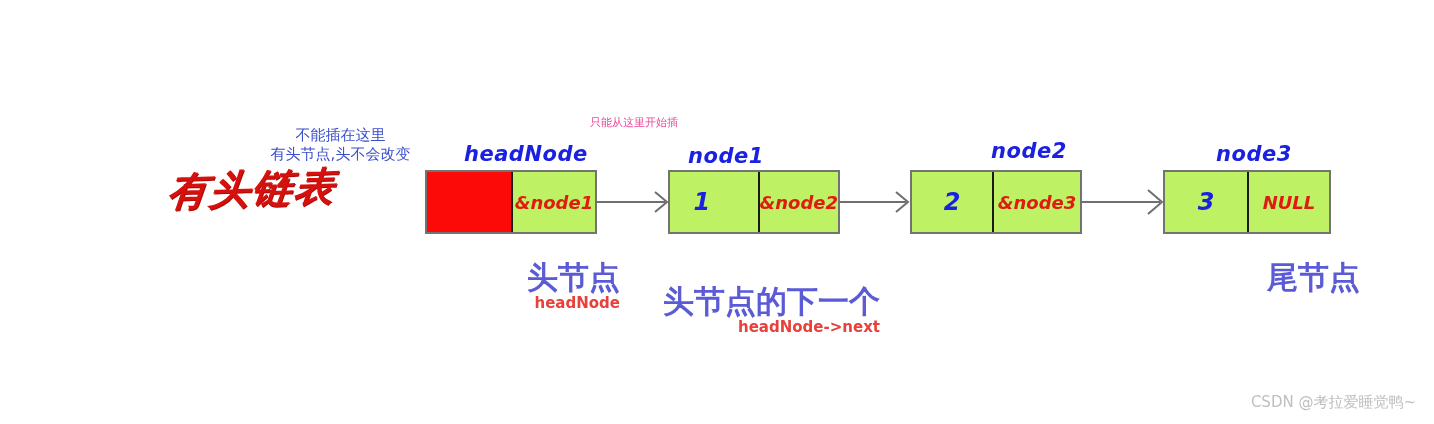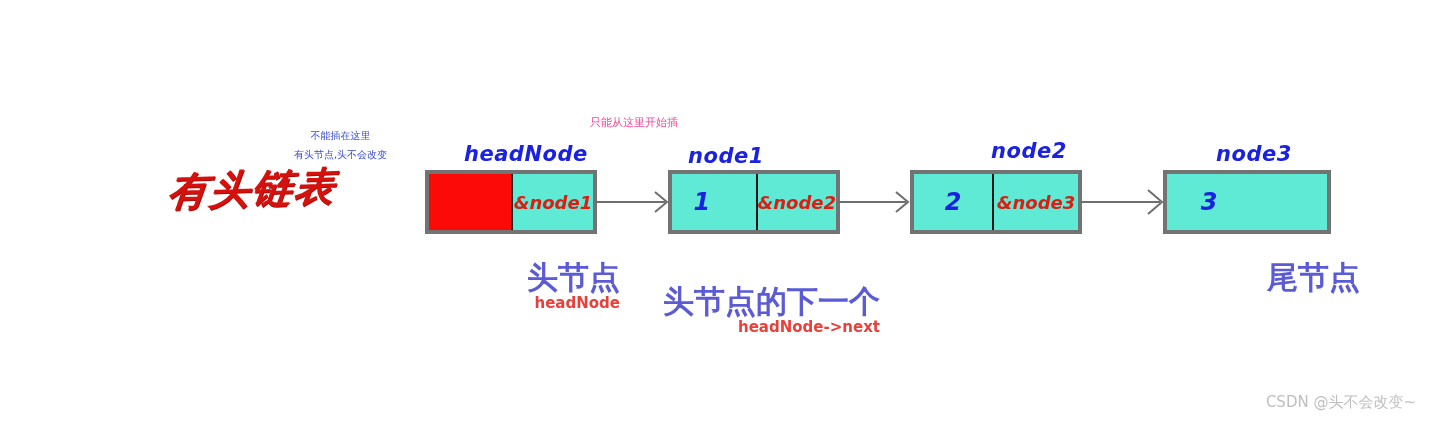--- a/index.html
+++ b/index.html
@@ -25,21 +25,21 @@
     line-height:1;
     transform:skewX(-8deg) rotate(-2deg);
     text-shadow:1px 1px 0 #b00b08;
     white-space:nowrap;
   }
 
   
   .ann-blue{
     position:absolute;
     color:#3b4ecb;
-    font-size:10px;
+    font-size:15px;
     line-height:19px;
     text-align:center;
     white-space:nowrap;
     font-family:"DejaVu Sans","Liberation Sans",sans-serif;
   }
   .ann-red{
     position:absolute;
     color:#ec4899;
     font-size:11px;
     line-height:19px;
@@ -56,22 +56,22 @@
     font-size:21px;
     letter-spacing:0.5px;
     white-space:nowrap;
     font-family:"DejaVu Sans","Liberation Sans",sans-serif;
   }
 
   
   .node-box{
     position:absolute;
     box-sizing:border-box;
-    border:4px solid #737373;
-    background:#5eead4;
+    border:2px solid #737373;
+    background:#bef264;
     display:flex;
     align-items:stretch;
   }
   .cell{
     box-sizing:border-box;
     display:flex;
     align-items:center;
     justify-content:center;
     white-space:nowrap;
   }
@@ -156,20 +156,21 @@
     <div class="cell cell-ptr" style="width:90px;margin-left:24px;">&amp;node2</div>
   </div>
 
   <div class="node-box" style="left:910px;top:170px;width:172px;height:64px;">
     <div class="cell cell-data" style="width:82px;">2</div>
     <div class="cell cell-ptr" style="width:90px;">&amp;node3</div>
   </div>
 
   <div class="node-box" style="left:1163px;top:170px;width:168px;height:64px;">
     <div class="cell cell-data" style="width:84px;">3</div>
+    <div class="cell cell-ptr" style="width:84px;">NULL</div>
   </div>
 
   <svg class="arrow" style="left:595px;top:186px;" width="78" height="32">
     <line x1="0" y1="16" x2="70" y2="16" stroke="#6e6e6e" stroke-width="2"></line>
     <polyline points="60,6 72,16 60,26" fill="none" stroke="#6e6e6e" stroke-width="2"></polyline>
   </svg>
 
   <svg class="arrow" style="left:838px;top:186px;" width="76" height="32">
     <line x1="0" y1="16" x2="68" y2="16" stroke="#6e6e6e" stroke-width="2"></line>
     <polyline points="58,6 70,16 58,26" fill="none" stroke="#6e6e6e" stroke-width="2"></polyline>
@@ -188,15 +189,15 @@
   <div class="cap" style="left:630px;top:260px;width:250px;margin-top:24px;">
     <div class="cap-cn">头节点的下一个</div>
     <div class="cap-en">headNode-&gt;next</div>
   </div>
 
   <div class="cap" style="left:1130px;top:260px;width:230px;">
     <div class="cap-cn">尾节点</div>
     <div class="cap-en"></div>
   </div>
 
-  <div class="watermark">CSDN @头不会改变~</div>
+  <div class="watermark">CSDN @考拉爱睡觉鸭~</div>
 
 </div>
 
 </body></html>

